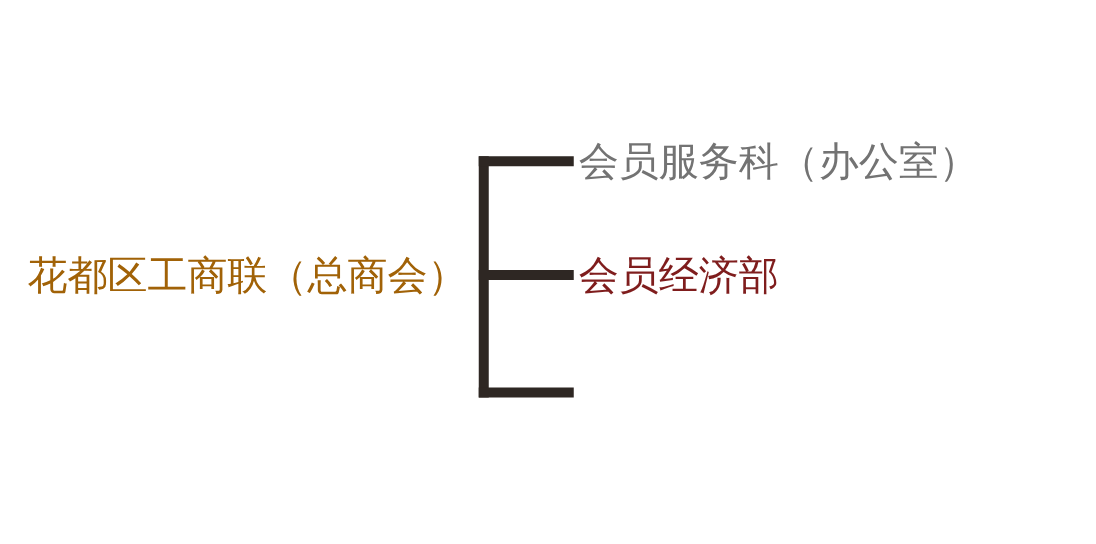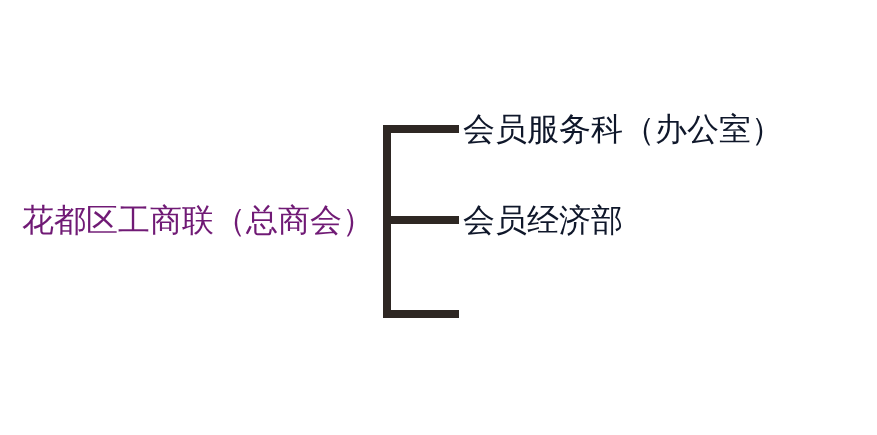--- a/index.html
+++ b/index.html
@@ -79,33 +79,33 @@
   }
   .child-node.c0 { top: 107px; }
   .child-node.c1 { top: 198px; }
   .child-node.c2 { top: 292px; }
 </style>
 </head>
 <body>
 
 <div id="canvas" style="background: rgb(255, 255, 255);">
 
-  <div class="root-node" style="color: #701a75;">
+  <div class="root-node" style="color: #a16207;">
     <span>花都区工商联（总商会）</span>
   </div>
 
   <div class="bracket">
     <div class="bracket-spine" style="background: rgb(46, 39, 35);"></div>
     <div class="bracket-branch b0" style="background: rgb(46, 39, 35);"></div>
     <div class="bracket-branch b1" style="background: rgb(46, 39, 35);"></div>
     <div class="bracket-branch b2" style="background: rgb(46, 39, 35);"></div>
   </div>
 
-  <div class="child-node c0" style="color: #0f172a;">
+  <div class="child-node c0" style="color: #737373;">
     <span>会员服务科（办公室）</span>
   </div>
 
-  <div class="child-node c1" style="color: #0f172a;">
+  <div class="child-node c1" style="color: #7f1d1d;">
     <span>会员经济部</span>
   </div>
 
 
 </div>
 
 </body></html>

